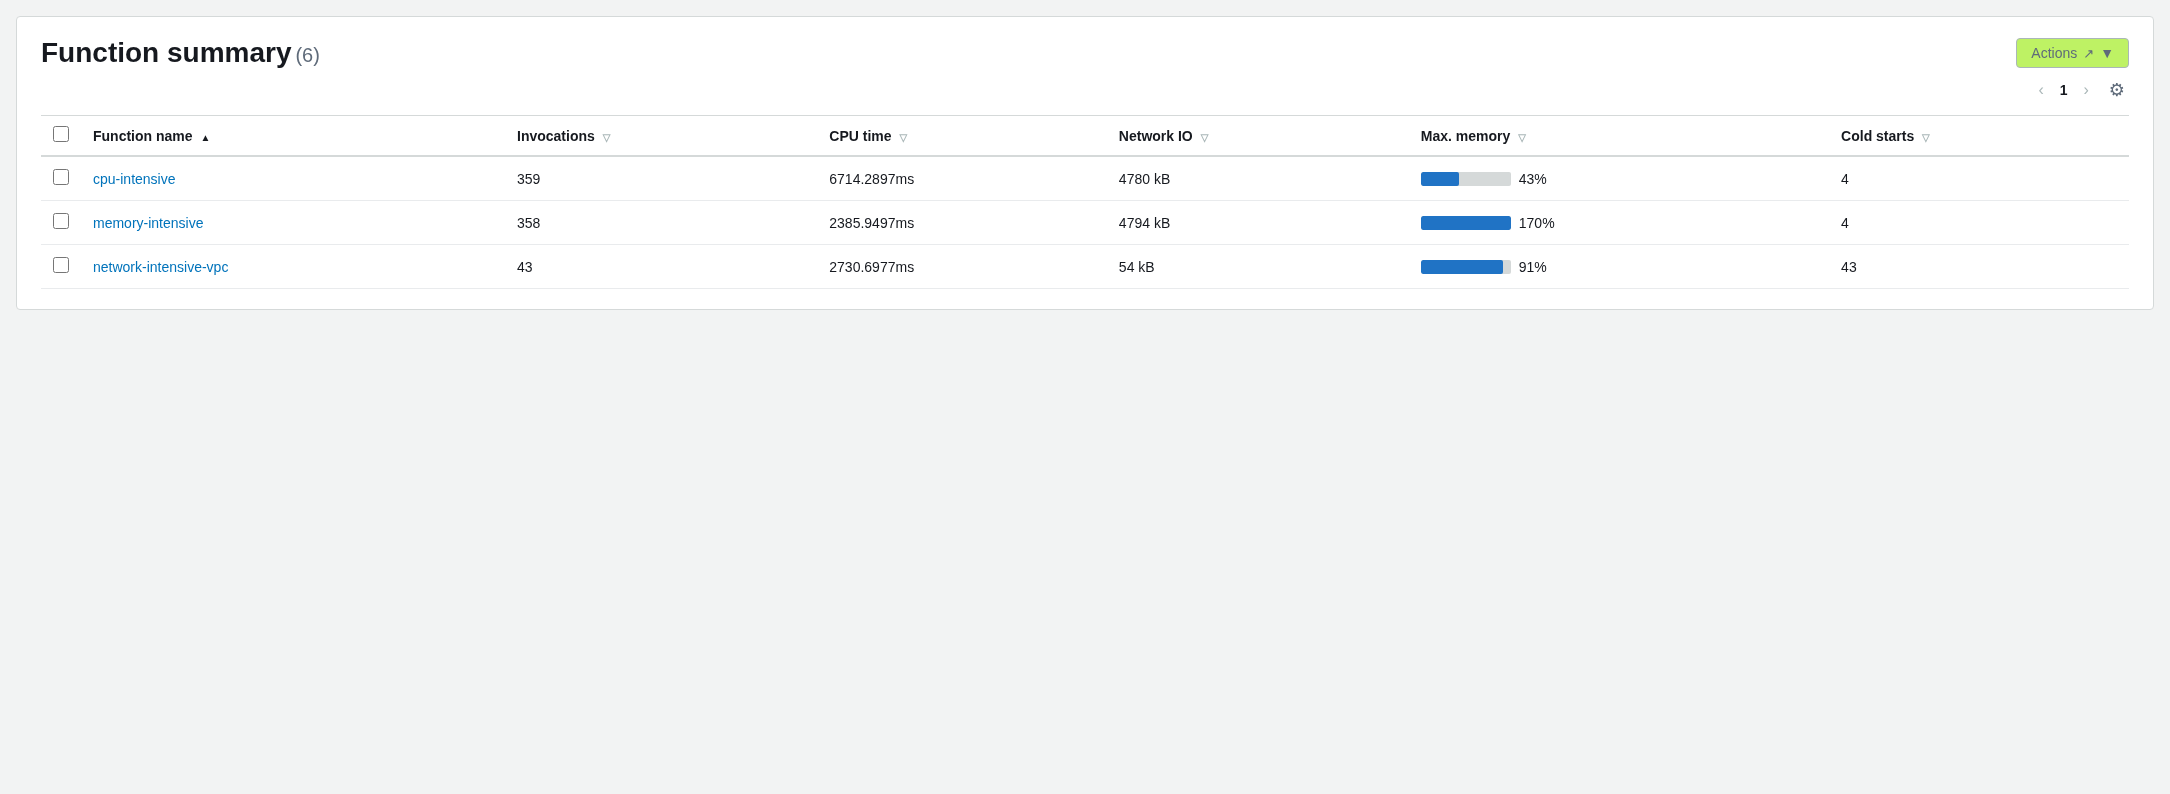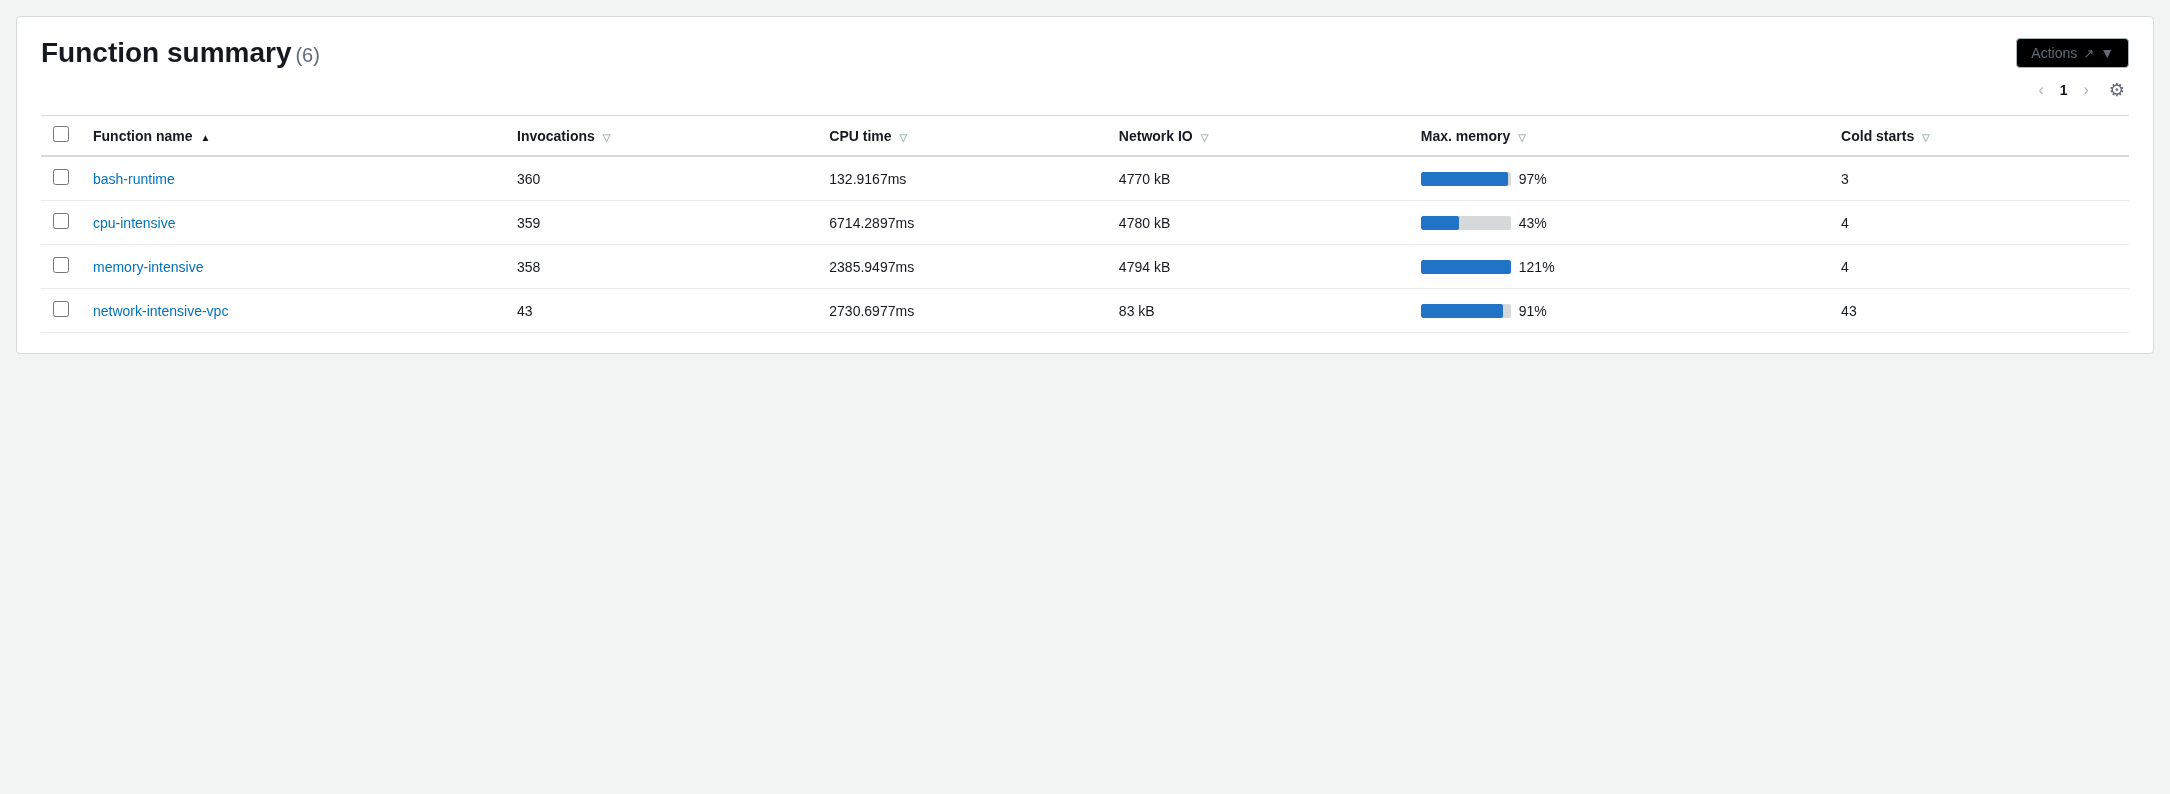--- a/index.html
+++ b/index.html
@@ -35,21 +35,21 @@
     .header-right {
       display: flex;
       align-items: center;
       gap: 12px;
     }
     .actions-btn {
       display: flex;
       align-items: center;
       gap: 6px;
       border: 1px solid #aab7b8;
-      background: #000000;
+      background: #bef264;
       color: #5f6b7a;
       padding: 6px 14px;
       border-radius: 4px;
       cursor: pointer;
       font-size: 14px;
     }
     .actions-btn .ext-icon {
       font-size: 13px;
     }
     .pagination-row {
@@ -199,36 +199,20 @@
         </th>
         <th>
           Max. memory <span class="sort-icon">▽</span>
         </th>
         <th>
           Cold starts <span class="sort-icon">▽</span>
         </th>
       </tr>
     </thead>
     <tbody id="table-body">
-    <tr>
-          <td class="checkbox-col"><input type="checkbox" style=""></td>
-          <td><a class="link" href="#">bash-runtime</a></td>
-          <td>360</td>
-          <td>132.9167ms</td>
-          <td>4770 kB</td>
-          <td>
-            <div class="memory-cell">
-              <div class="memory-bar-bg">
-                <div class="memory-bar-fill" style="width: 97%;"></div>
-              </div>
-              <span class="memory-pct">97%</span>
-            </div>
-          </td>
-          <td>3</td>
-        </tr>
         <tr>
           <td class="checkbox-col"><input type="checkbox" style=""></td>
           <td><a class="link" href="#">cpu-intensive</a></td>
           <td>359</td>
           <td>6714.2897ms</td>
           <td>4780 kB</td>
           <td>
             <div class="memory-cell">
               <div class="memory-bar-bg">
                 <div class="memory-bar-fill" style="width: 43%;"></div>
@@ -242,31 +226,31 @@
           <td class="checkbox-col"><input type="checkbox" style=""></td>
           <td><a class="link" href="#">memory-intensive</a></td>
           <td>358</td>
           <td>2385.9497ms</td>
           <td>4794 kB</td>
           <td>
             <div class="memory-cell">
               <div class="memory-bar-bg">
                 <div class="memory-bar-fill" style="width: 100%;"></div>
               </div>
-              <span class="memory-pct">121%</span>
+              <span class="memory-pct">170%</span>
             </div>
           </td>
           <td>4</td>
         </tr>
         <tr>
           <td class="checkbox-col"><input type="checkbox" style=""></td>
           <td><a class="link" href="#">network-intensive-vpc</a></td>
           <td>43</td>
           <td>2730.6977ms</td>
-          <td>83 kB</td>
+          <td>54 kB</td>
           <td>
             <div class="memory-cell">
               <div class="memory-bar-bg">
                 <div class="memory-bar-fill" style="width: 91%;"></div>
               </div>
               <span class="memory-pct">91%</span>
             </div>
           </td>
           <td>43</td>
         </tr>

